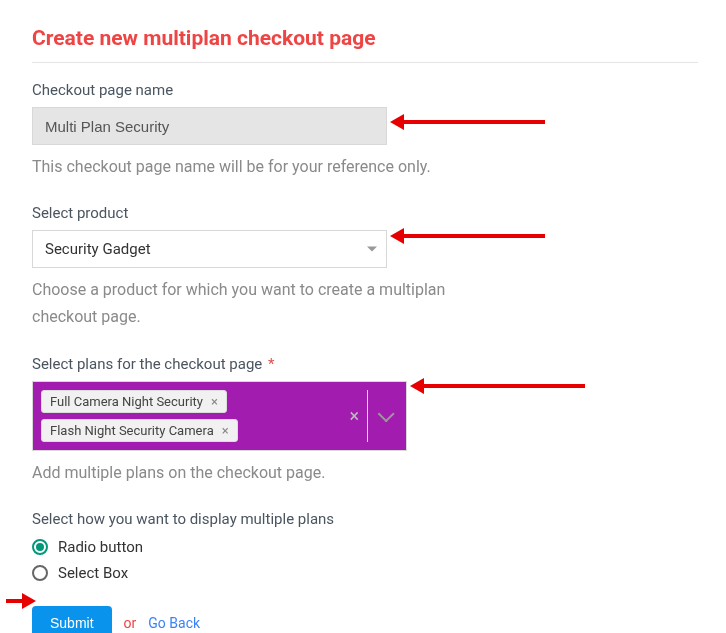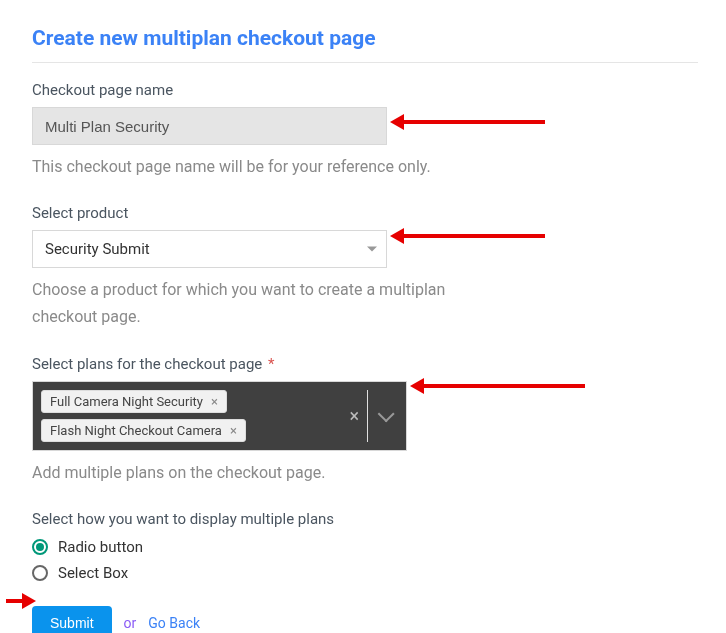--- a/index.html
+++ b/index.html
@@ -9,21 +9,21 @@
     background: #fff;
     color: #222;
     width: 726px;
     padding: 18px 28px 32px 32px;
     position: relative;
   }
   h1.page-title {
     font-size: 21px;
     font-weight: 700;
     margin: 8px 0 12px 0;
-    color: #3b82f6;
+    color: #ef4444;
   }
   hr.divider {
     border: none;
     border-top: 1px solid #e5e5e5;
     margin: 6px 0 18px 0;
   }
   .field-block { margin-bottom: 24px; }
   .field-label {
     font-size: 15px;
     color: #4a5560;
@@ -70,21 +70,21 @@
     width: 0; height: 0;
     border-left: 5px solid transparent;
     border-right: 5px solid transparent;
     border-top: 5px solid #999;
   }
   .multi-wrap {
     width: 375px;
     border: 1px solid #d8d8d8;
     display: flex;
     align-items: stretch;
-    background: #404040;
+    background: #a21caf;
   }
   .chips-area {
     flex: 1;
     display: flex;
     flex-wrap: wrap;
     gap: 6px;
     padding: 8px;
   }
   .chip {
     display: inline-flex;
@@ -166,21 +166,21 @@
   .btn-submit {
     background: #0a93ed;
     color: #fff;
     border: none;
     border-radius: 4px;
     padding: 9px 18px;
     font-size: 14px;
     font-weight: 500;
     cursor: pointer;
   }
-  .or-text { color: #8b5cf6; font-size: 14px; text-align: right; }
+  .or-text { color: #ef4444; font-size: 14px; text-align: right; }
   .go-back {
     color: #3b82f6;
     font-size: 14px;
     text-decoration: none;
     cursor: pointer;
   }
   
   .arrow {
     position: absolute;
     height: 4px;
@@ -210,39 +210,39 @@
 
 <div class="field-block">
   <div class="field-label">Checkout page name</div>
   <input class="text-input" type="text" value="Multi Plan Security" style="">
   <div class="helper-text">This checkout page name will be for your reference only.</div>
 </div>
 
 <div class="field-block">
   <div class="field-label">Select product</div>
   <div class="select-wrap">
-    <div class="select-input">Security Submit</div>
+    <div class="select-input">Security Gadget</div>
     <div class="select-caret"></div>
   </div>
   <div class="helper-text">Choose a product for which you want to create a multiplan checkout page.</div>
 </div>
 
 <div class="field-block">
   <div class="field-label">
     <span>Select plans for the checkout page</span>
     <span class="required">*</span>
   </div>
   <div class="multi-wrap">
     <div class="chips-area">
       <span class="chip">
         <span>Full Camera Night Security</span>
         <span class="chip-x">×</span>
       </span>
       <span class="chip">
-        <span>Flash Night Checkout Camera</span>
+        <span>Flash Night Security Camera</span>
         <span class="chip-x">×</span>
       </span>
     </div>
     <div class="multi-controls">
       <span class="clear-all">×</span>
       <div class="ctrl-divider"></div>
       <div class="dropdown-toggle">
         <div class="chevron-down"></div>
       </div>
     </div>

